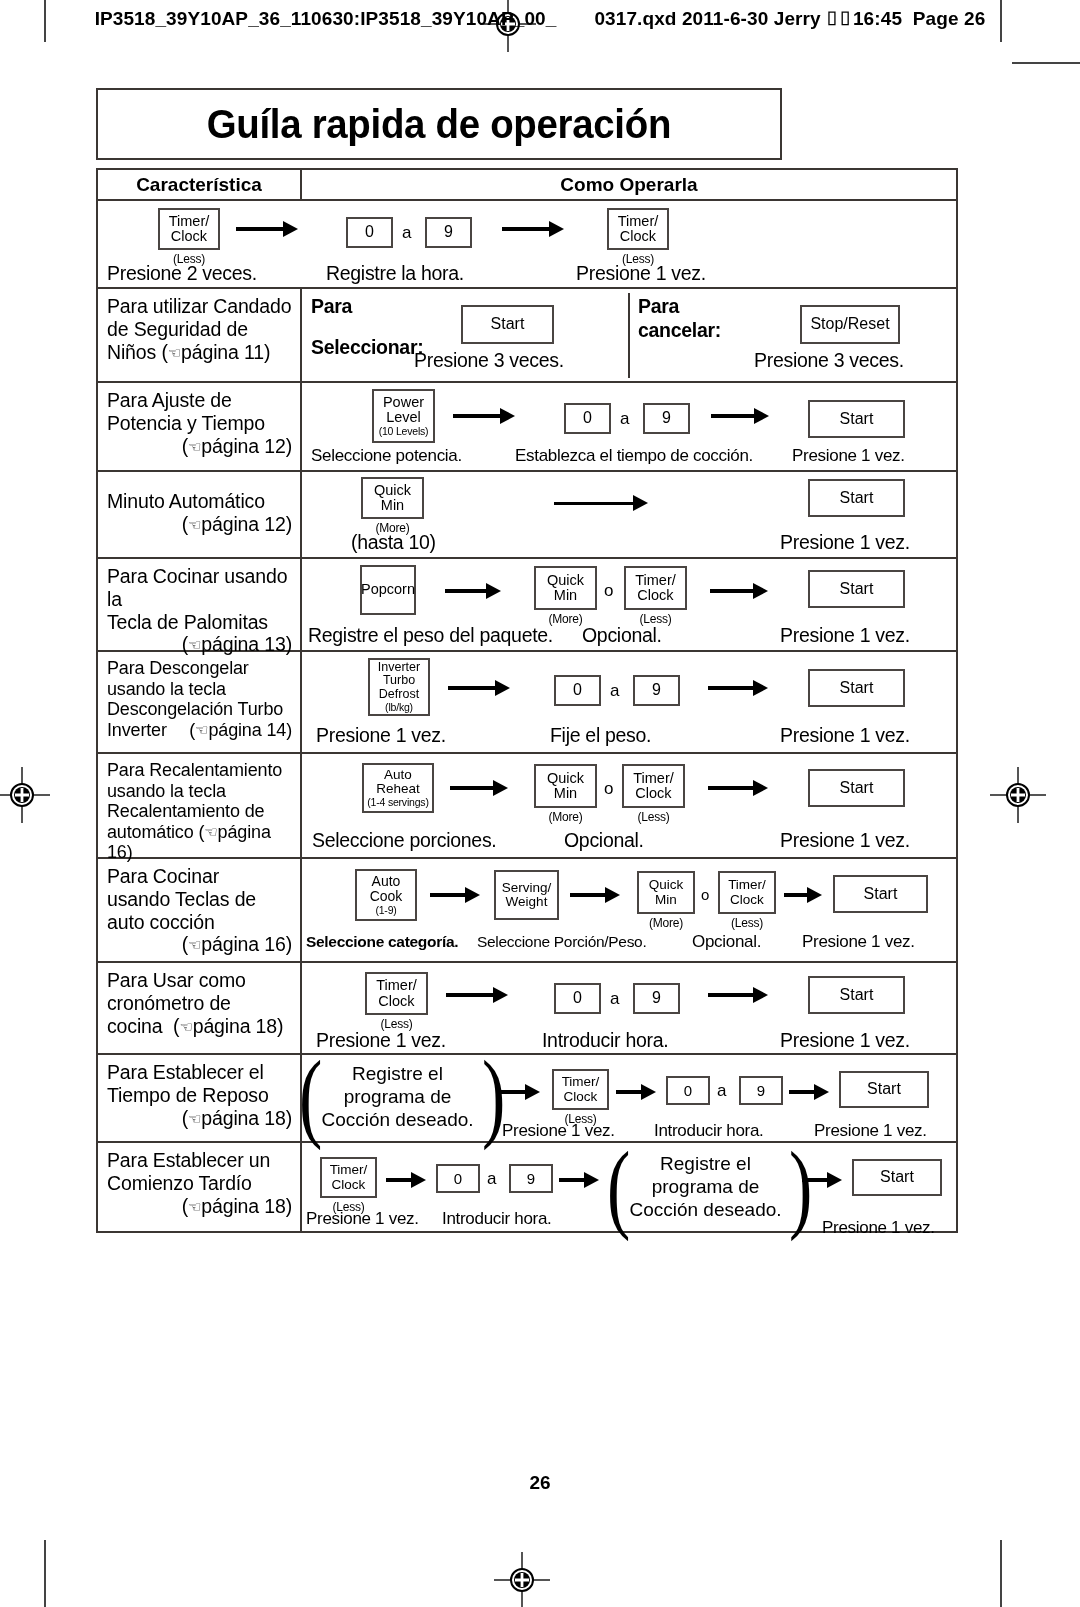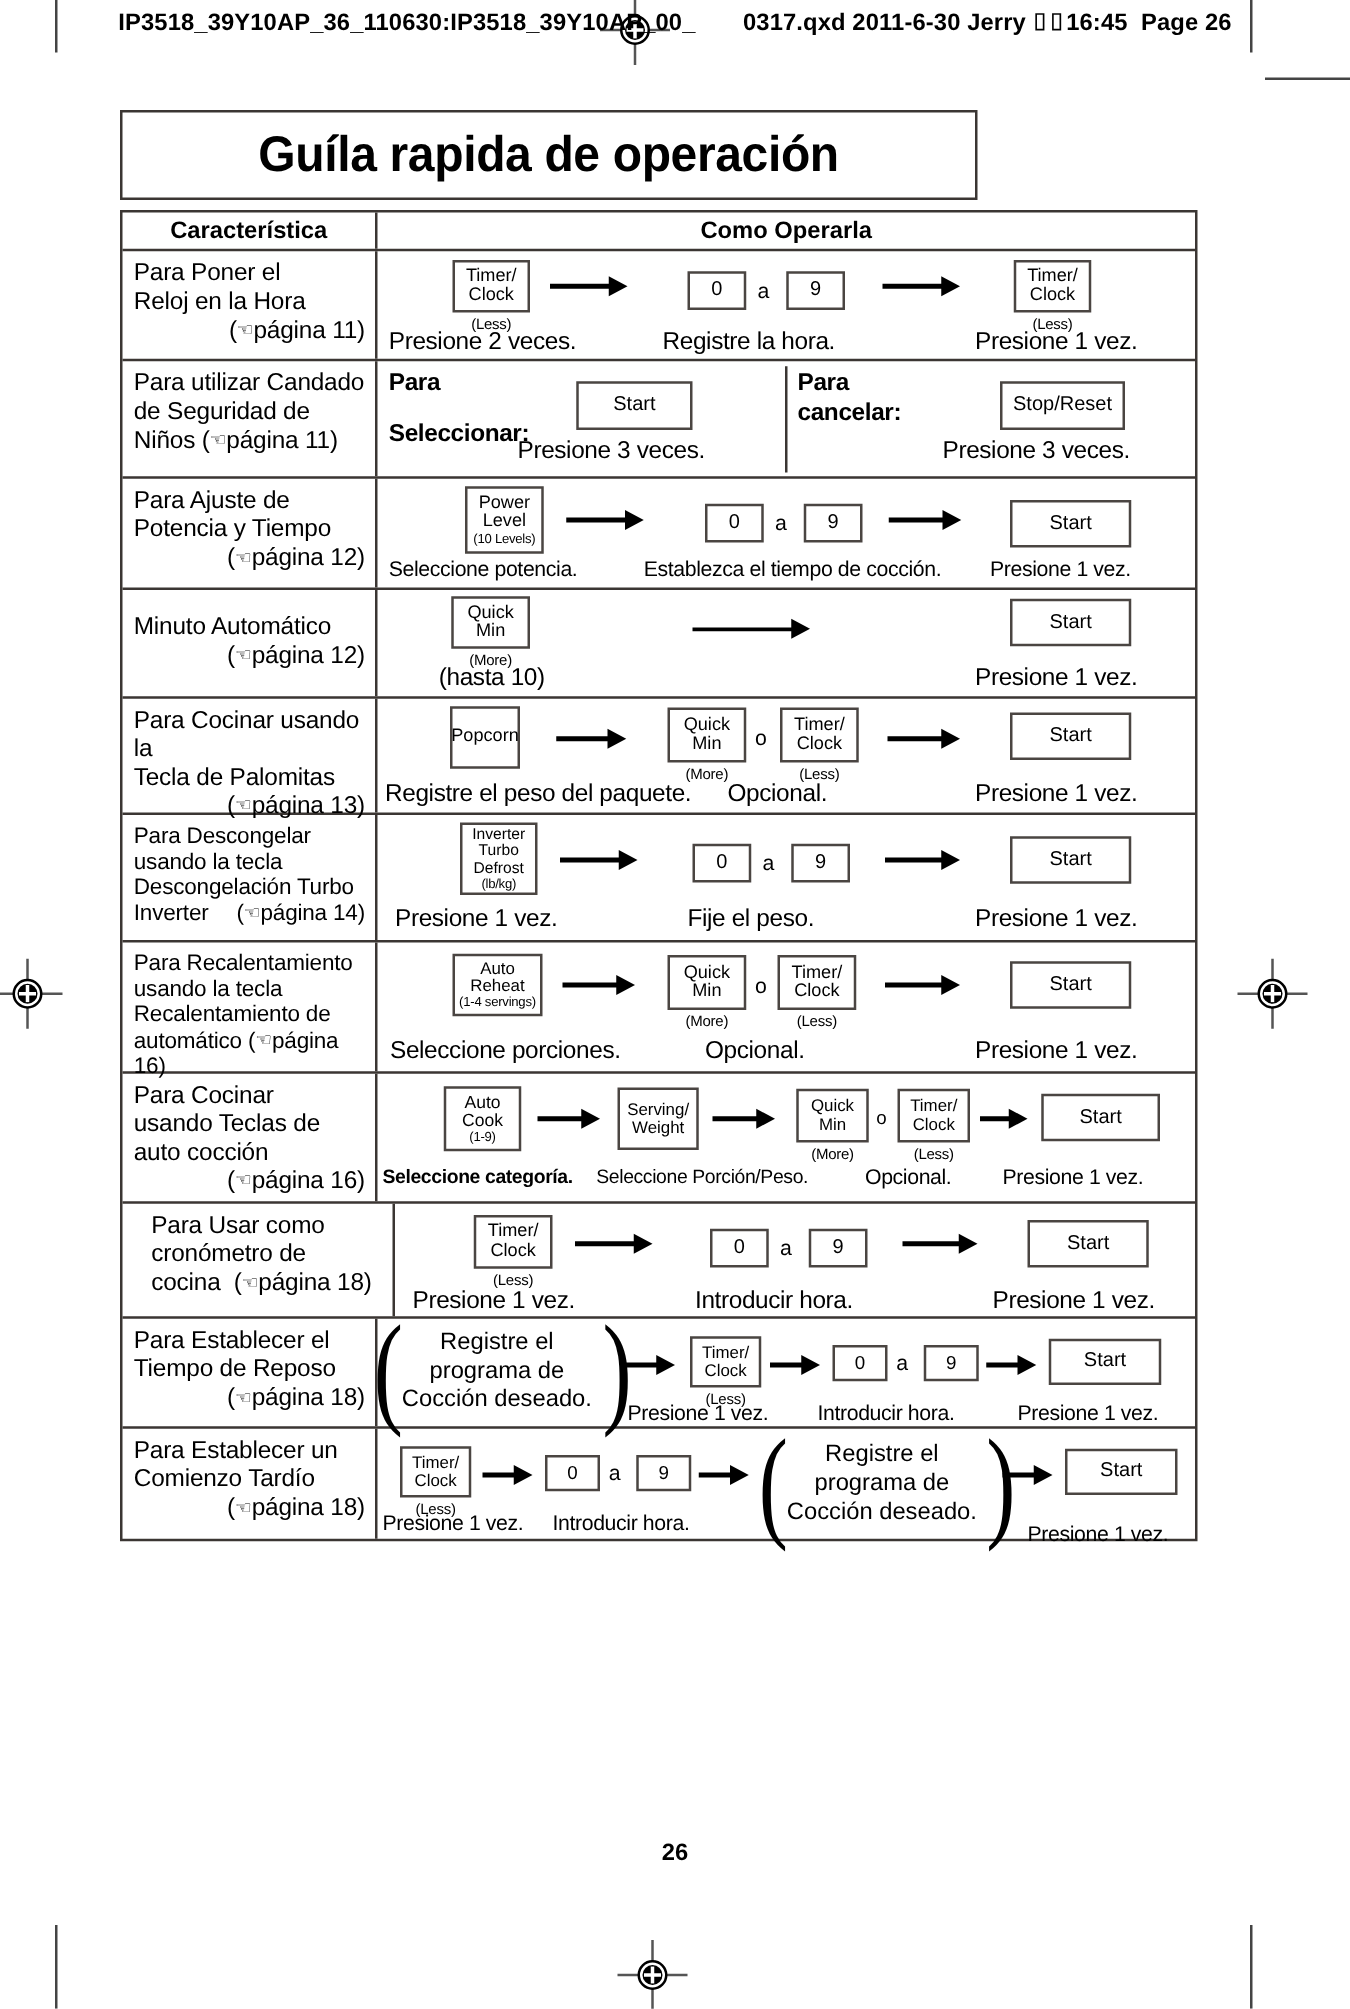--- a/index.html
+++ b/index.html
@@ -308,27 +308,20 @@
   <div class="row hdr">
     <div class="cell-feature">
       <span class="hdr-label">Característica</span>
     </div>
     <div class="cell-ops">
       <span class="hdr-label">Como Operarla</span>
     </div>
   </div>
 
   <div class="row" style="height:88px;">
-    <div class="cell-feature">
-      <div class="feat">
-        <span>Para Poner el</span><br>
-        <span>Reloj en la Hora</span>
-        <span class="ralign">(<span class="hand">☜</span><span>página 11</span>)</span>
-      </div>
-    </div>
     <div class="cell-ops keys">
       <div class="key" style="left:60px; top:7px; width:62px; height:42px;">
         <span class="kl">Timer/</span>
         <span class="kl">Clock</span>
       </div>
       <div class="klabel" style="left:60px; top:51px; width:62px;">(Less)</div>
       <div class="arrow" style="left:138px; top:21px; width:62px;">
           <div class="shaft"></div>
           <div class="head"></div>
         </div>
@@ -616,21 +609,21 @@
       <div class="key big" style="left:531px; top:16px; width:95px; height:38px;">
         <span class="kl">Start</span>
       </div>
       <div class="capt xs bold" style="left:4px; top:74px;">Seleccione categoría.</div>
       <div class="capt xs" style="left:175px; top:74px;">Seleccione Porción/Peso.</div>
       <div class="capt sm" style="left:390px; top:73px;">Opcional.</div>
       <div class="capt sm" style="left:500px; top:73px;">Presione 1 vez.</div>
     </div>
   </div>
 
-  <div class="row" style="height:92px;padding-left:14px;">
+  <div class="row" style="height:92px;">
     <div class="cell-feature">
       <div class="feat">
         <span>Para Usar como</span><br>
         <span>cronómetro de</span><br>
         <span>cocina</span>
         <span>&nbsp;(<span class="hand">☜</span><span>página 18</span>)</span>
       </div>
     </div>
     <div class="cell-ops keys">
       <div class="key" style="left:63px; top:9px; width:63px; height:43px;">

